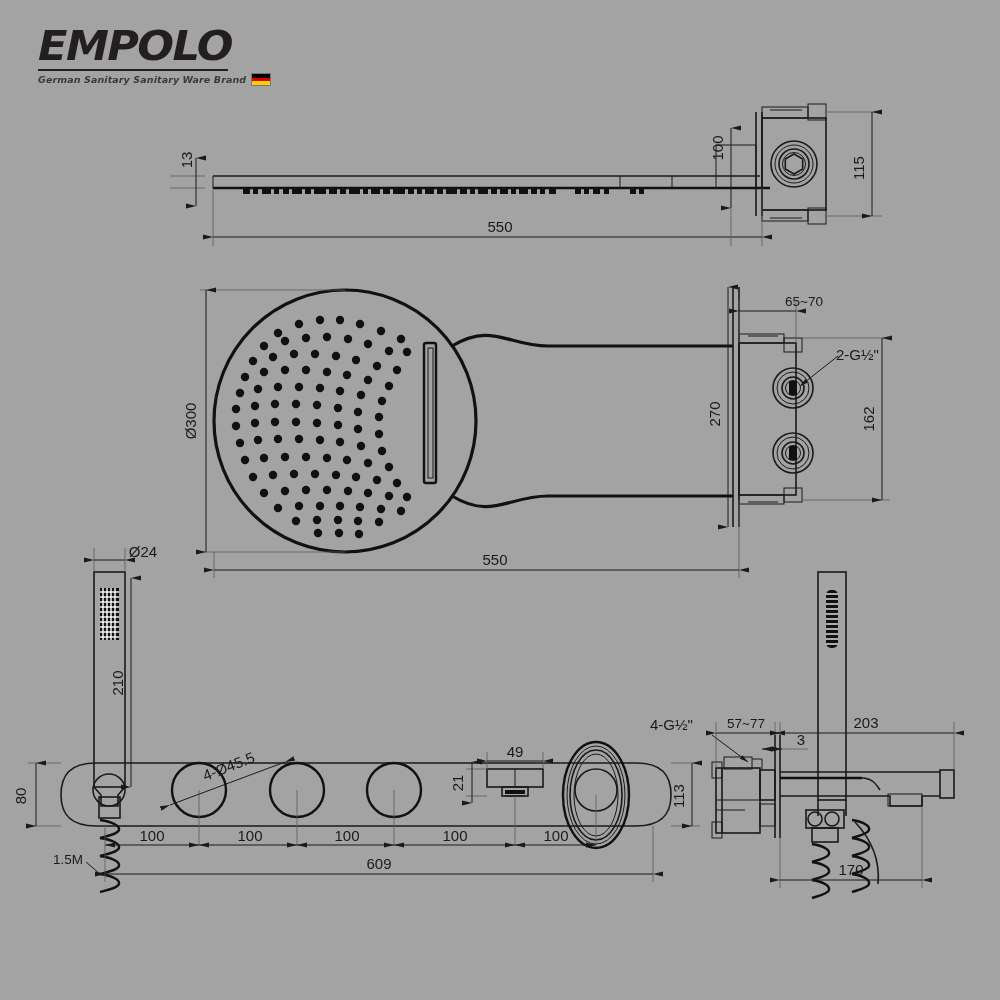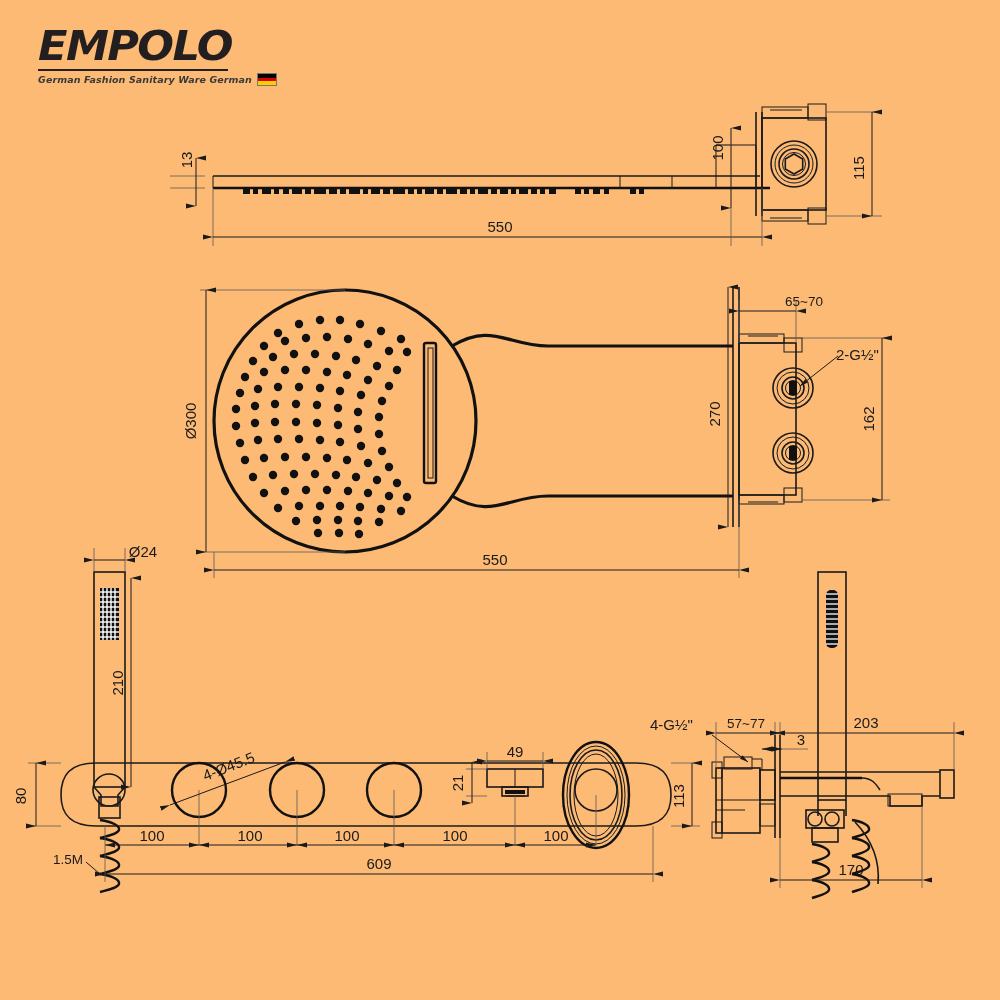--- a/index.html
+++ b/index.html
@@ -13,21 +13,21 @@
     height: 1000px;
     position: relative;
     font-family: "Liberation Sans", sans-serif;
     overflow: hidden;
   }
   #sheet {
     position: absolute;
     left: 0; top: 0;
     width: 1000px;
     height: 1000px;
-    background: #fdba74;
+    background: #a3a3a3;
   }
   svg.drawing {
     position: absolute;
     left: 0; top: 0;
     width: 1000px;
     height: 1000px;
   }
   
   #logo {
     position: absolute;
@@ -89,21 +89,21 @@
 </style>
 </head>
 <body>
 
 <div id="sheet">
 
   <div id="logo">
     <div id="logo-word">EMPOLO</div>
     <div id="logo-rule"></div>
     <div id="logo-tag-row">
-      <span id="logo-tag">German Fashion Sanitary Ware German</span>
+      <span id="logo-tag">German Sanitary Sanitary Ware Brand</span>
       <span class="flag"></span>
     </div>
   </div>
 
   <svg class="drawing" viewBox="0 0 1000 1000">
 
     <defs>
       <marker id="arrL" markerWidth="11" markerHeight="8" refX="10" refY="4" orient="auto">
         <path d="M10,4 L0,1.6 L0,6.4 Z" fill="#1a1a1a"></path>
       </marker>

